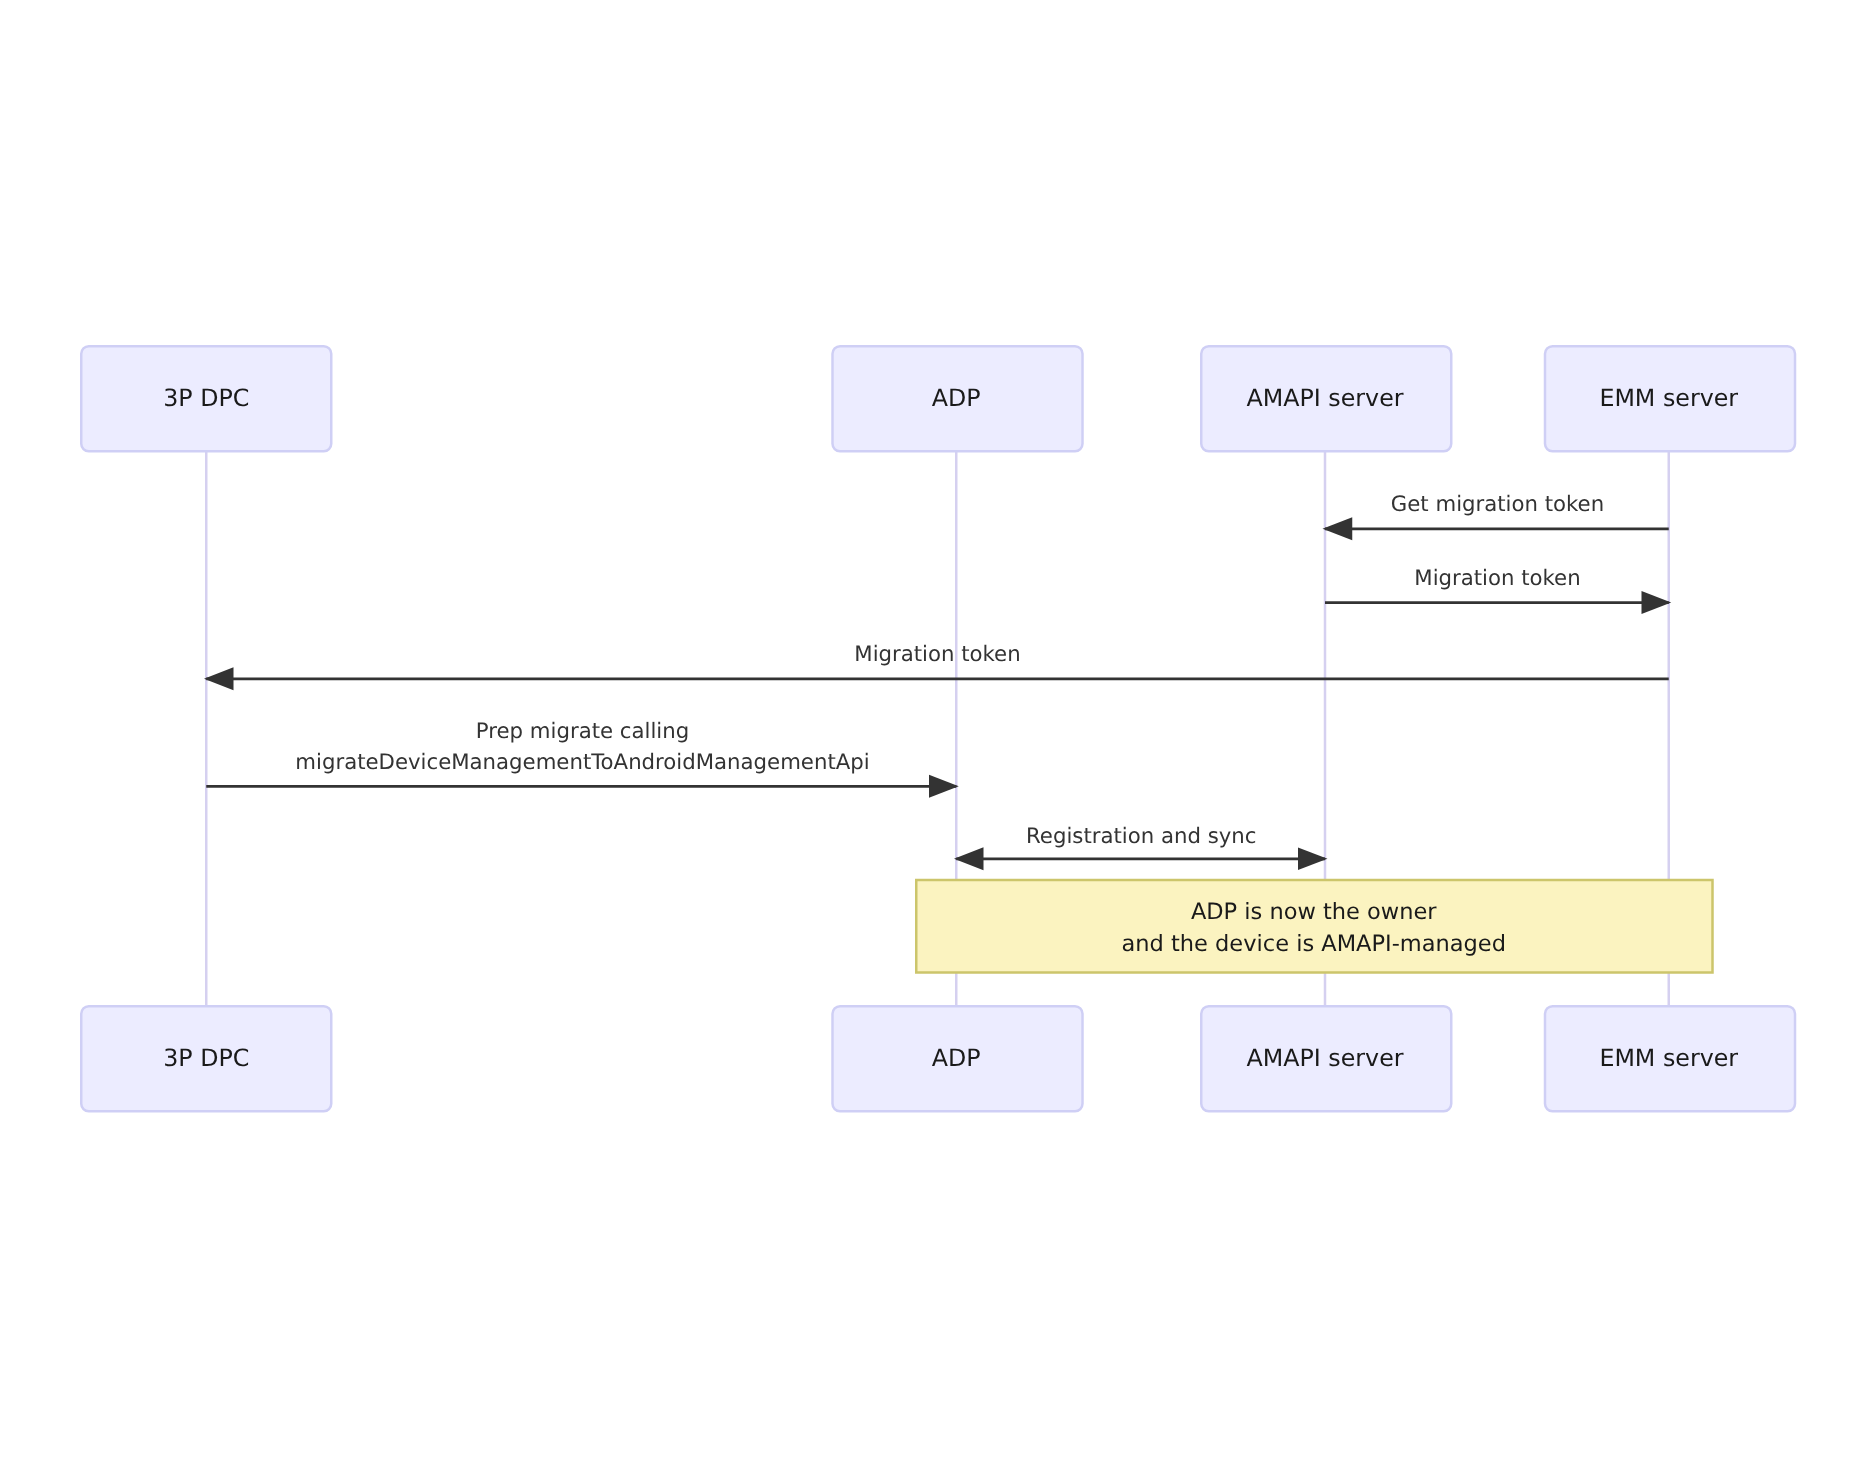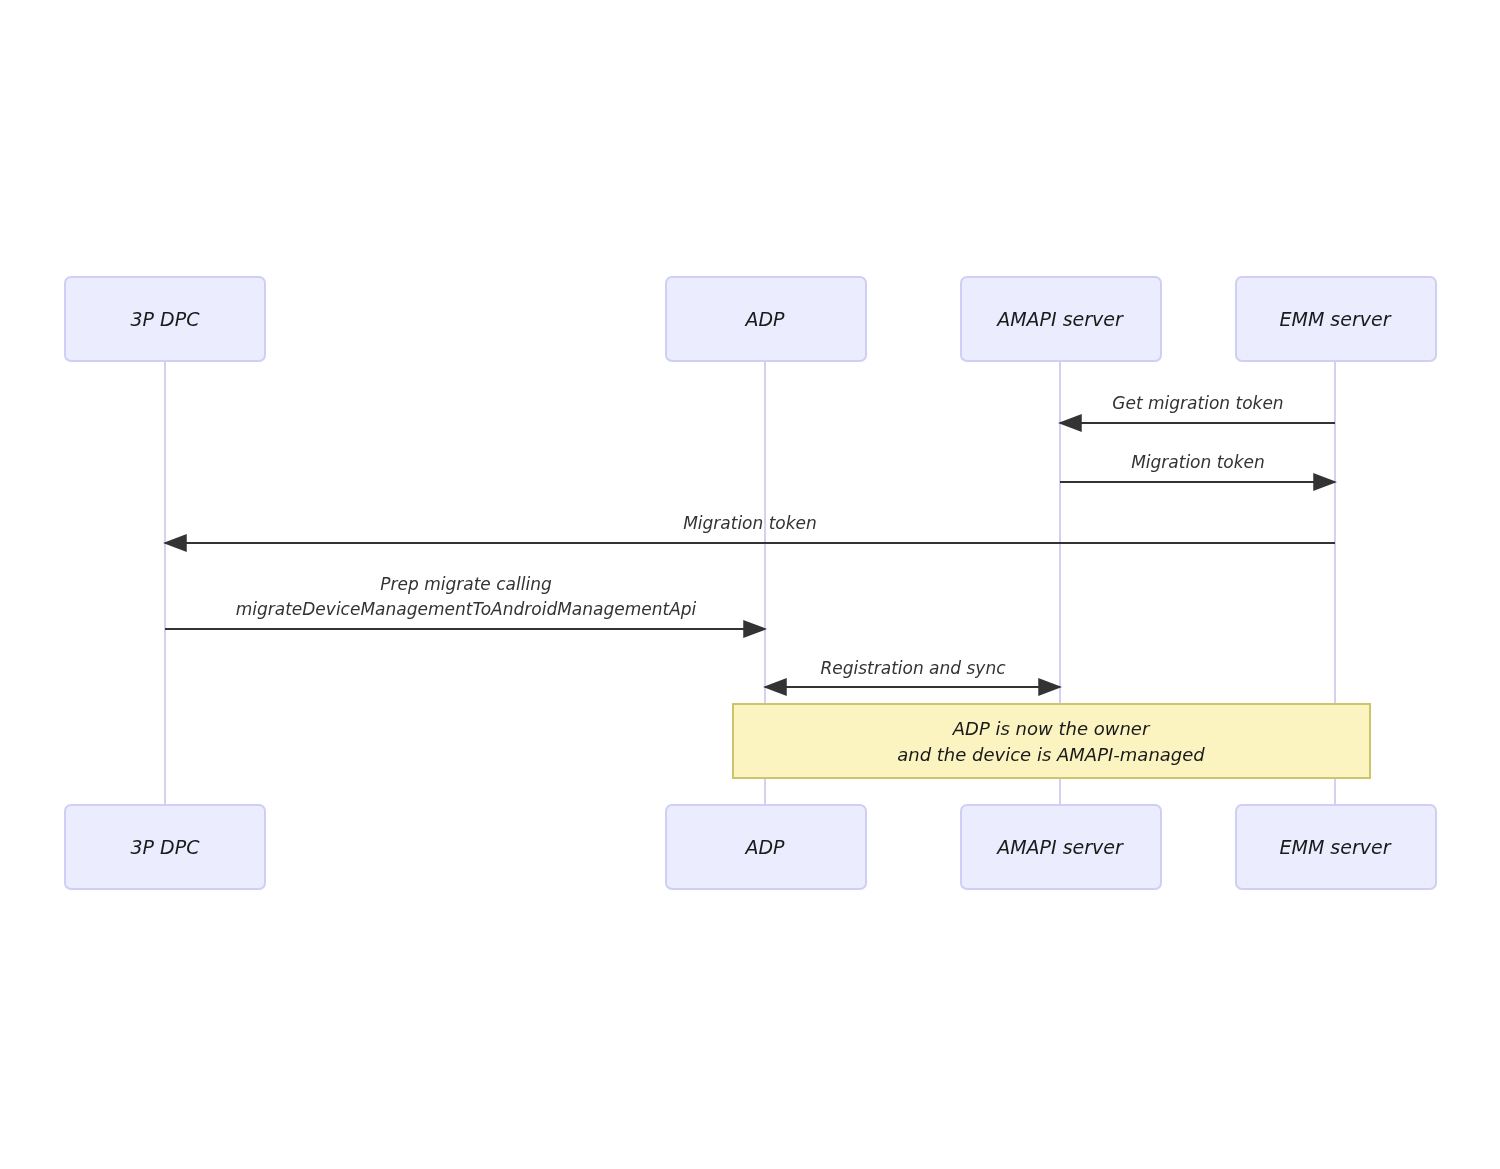--- a/index.html
+++ b/index.html
@@ -12,21 +12,20 @@
     width: 1500px;
     height: 1169px;
     font-family: "DejaVu Sans", "Liberation Sans", sans-serif;
     overflow: hidden;
   }
   #diagram-root {
     position: relative;
     width: 1500px;
     height: 886px;
     background: #ffffff;
-    font-style: italic;
   }
   #diagram-svg {
     position: absolute;
     left: 0;
     top: 0;
     width: 1500px;
     height: 1169px;
     display: block;
   }
   .participant-label {

